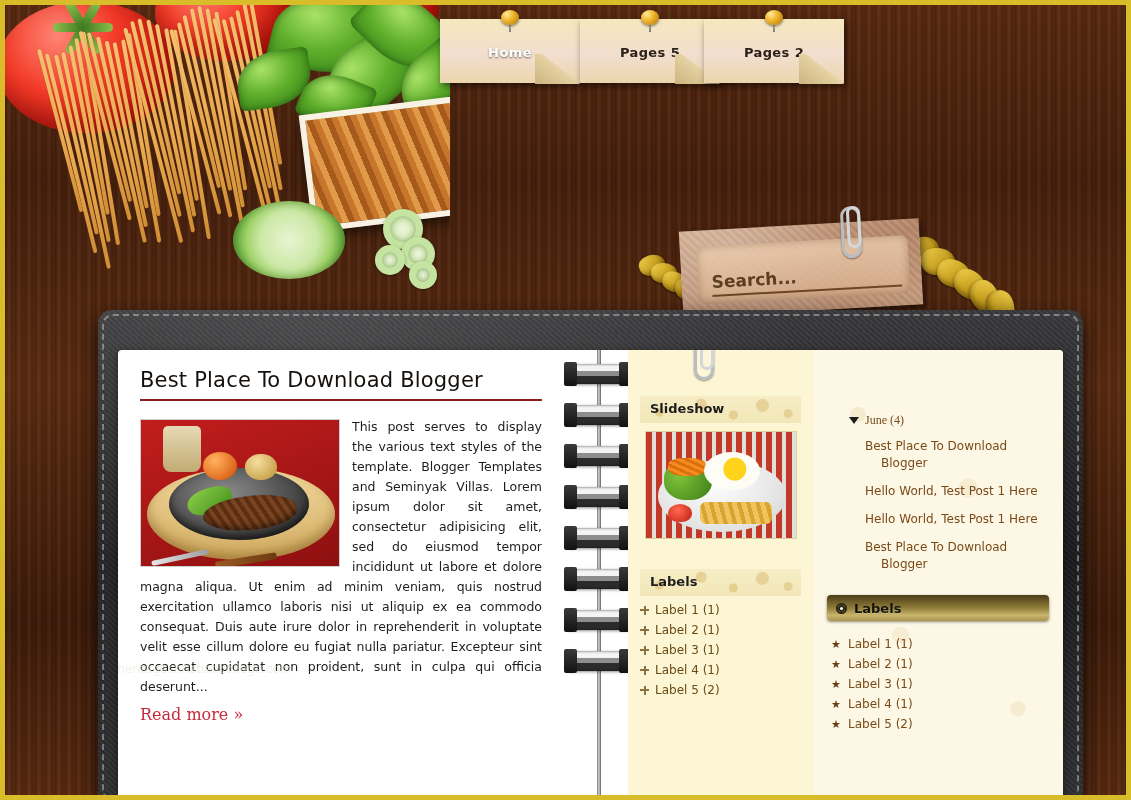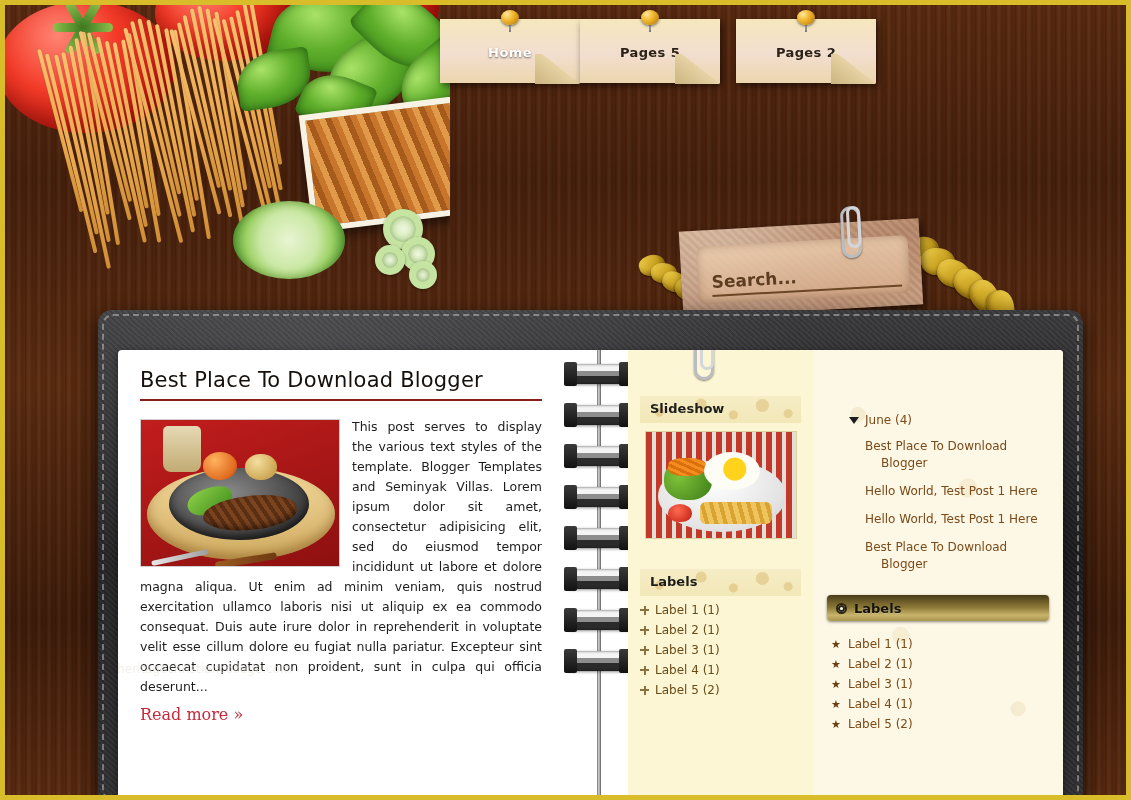--- a/index.html
+++ b/index.html
@@ -393,21 +393,21 @@
     background:#fff; border:2px solid #2b2410;
     box-shadow:inset 0 0 0 2px #2b2410;
   }
   .widget-head span {
     font:bold 13px "DejaVu Sans", sans-serif; color:#14110a;
     text-shadow:0 1px 0 rgba(255,255,255,.25);
   }
   .arch { margin-top:14px; font:12px/17px "DejaVu Sans", sans-serif; color:#7a4a18; }
   .arch .yr, .arch .mo { display:flex; gap:6px; cursor:pointer; }
   .arch .yr { margin-left:4px; }
-  .arch .mo { margin-left:22px; margin-top:10px; }
+  .arch .mo { margin-left:22px; margin-top:10px;font-family:Liberation Serif, serif; }
   .caret {
     width:0; height:0; margin-top:5px; flex:0 0 auto;
     border-left:5px solid transparent; border-right:5px solid transparent;
     border-top:7px solid #1c1c1c;
   }
   .arch ul { list-style:none; margin:9px 0 0 0; padding:0 0 0 38px; }
   .arch ul li {
     margin-bottom:11px; cursor:pointer; color:#7a4a18;
     text-indent:-16px; padding-left:16px;
   }
@@ -502,21 +502,21 @@
       <div class="curl"></div>
     </div>
     <div class="tab" style="left:140px;">
       <div class="pin">
         <div class="needle"></div>
           <div class="head"></div>
       </div>
       <div class="lbl">Pages 5</div>
       <div class="curl"></div>
     </div>
-    <div class="tab" style="left:296px;text-decoration:underline;">
+    <div class="tab" style="left:264px;text-decoration:underline;">
       <div class="pin">
         <div class="needle"></div>
           <div class="head"></div>
       </div>
       <div class="lbl">Pages 2</div>
       <div class="curl"></div>
     </div>
   </div>
 
 

